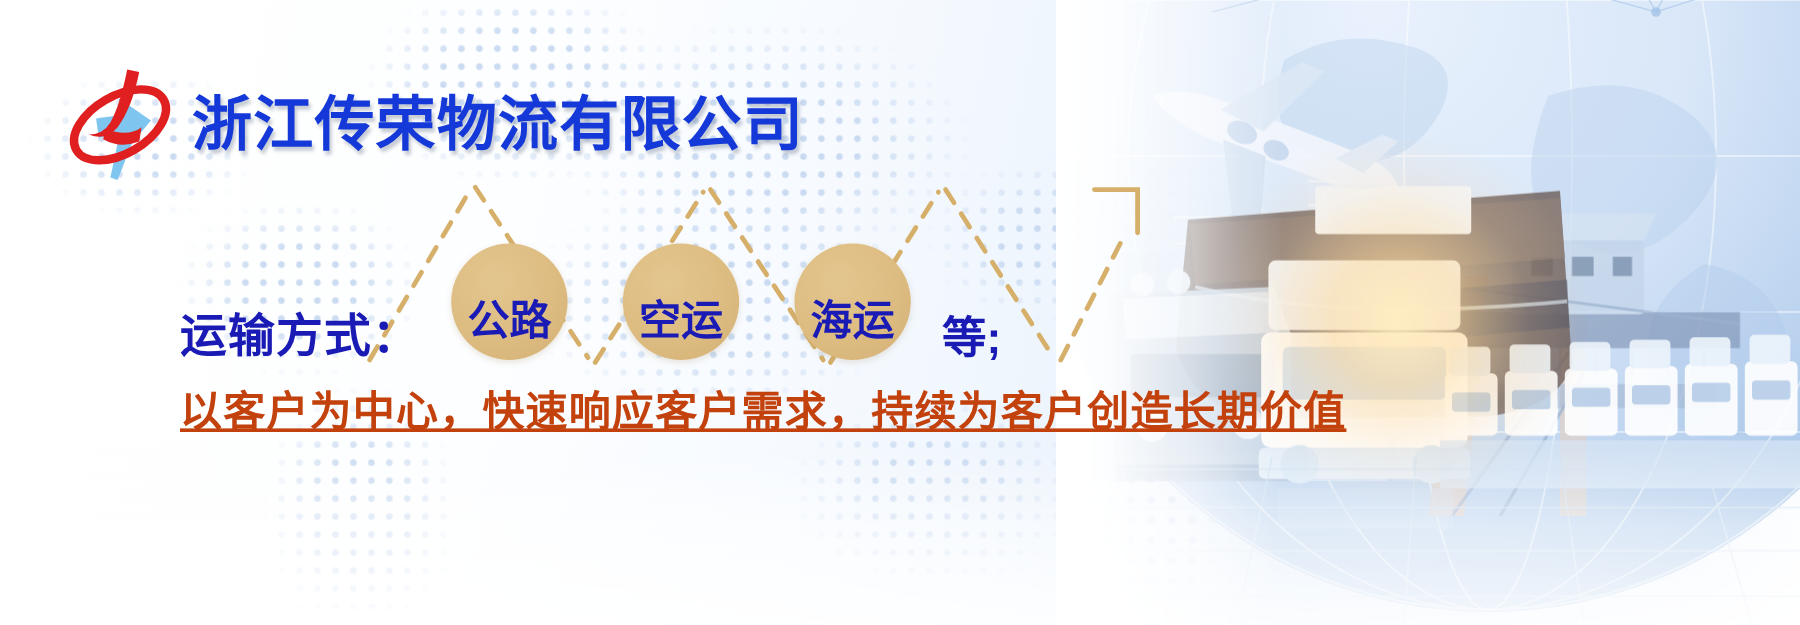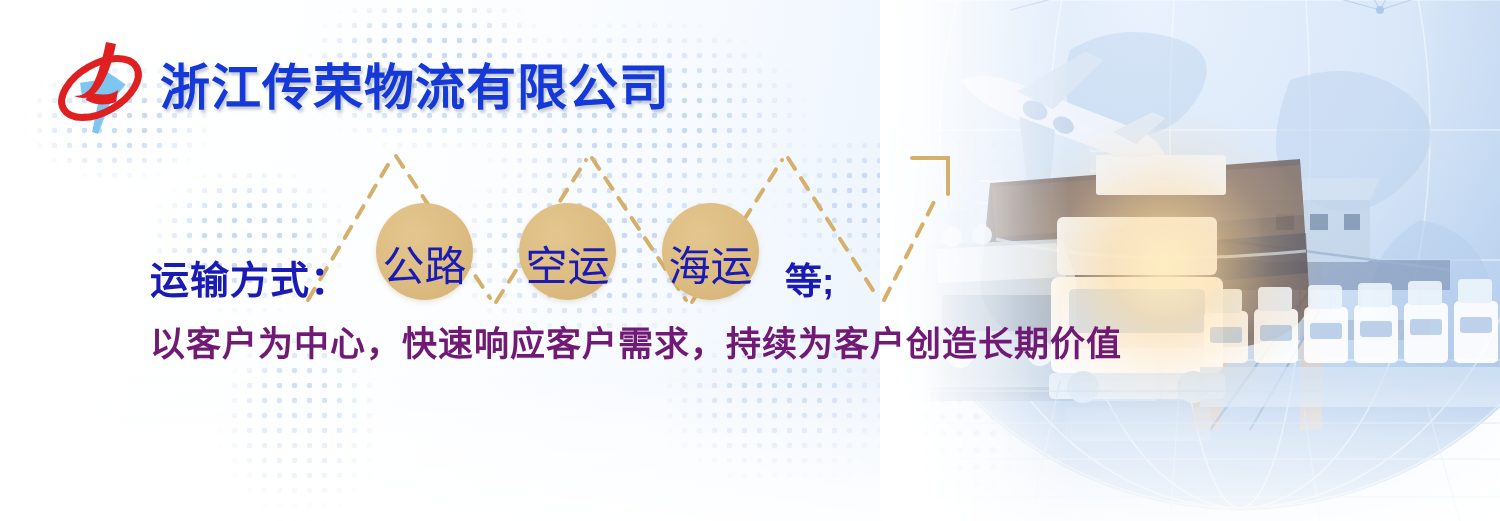--- a/index.html
+++ b/index.html
@@ -118,21 +118,21 @@
     left: 0; right: 0; bottom: 0;
     height: 150px;
     background: linear-gradient(180deg, rgba(255,255,255,0) 0%, rgba(255,255,255,.55) 45%, rgba(255,255,255,.88) 100%);
     z-index: 35;
     pointer-events: none;
   }
 
   
   .brand {
     position: absolute;
-    left: 48px; top: 36px;
+    left: 48px; top: 52px;
     display: flex;
     align-items: center;
     z-index: 60;
     text-align: center;
   }
   .logo-mark {
     width: 104px; height: 104px;
     flex: 0 0 104px;
   }
   .company-name {
@@ -169,22 +169,22 @@
     background: radial-gradient(circle at 38% 32%, #e3c68f 0%, #ddbc81 55%, #d4b176 100%);
     display: flex;
     align-items: center;
     justify-content: center;
     margin-left: 46px;
     box-shadow: 0 2px 5px rgba(170,150,110,.25);
     position: relative;
   }
   .mode-circle:first-of-type { margin-left: 0; }
   .mode-label {
-    font-size: 42px;
-    font-weight: normal;
+    font-size: 35px;
+    font-weight: bold;
     color: #1a1ab4;
     letter-spacing: 0px;
     line-height: 1;
     white-space: nowrap;
     margin-top: 31px;
   }
   .transport-suffix {
     margin-left: 26px;
     font-size: 37px;
     font-weight: bold;
@@ -207,25 +207,26 @@
     z-index: 55;
     pointer-events: none;
   }
 
   
   .tagline {
     position: absolute;
     left: 150px; top: 322px;
     font-size: 35px;
     font-weight: bold;
-    color: #701a75;
+    color: #c2410c;
     letter-spacing: 1px;
     white-space: nowrap;
     line-height: 1.25;
     z-index: 60;
+    text-decoration: underline;
   }
 </style>
 </head>
 <body>
 
 <div id="banner">
 
   <div class="bg-base"></div>
   <div class="bg-dots"></div>
   <div class="bg-dots-2"></div>

